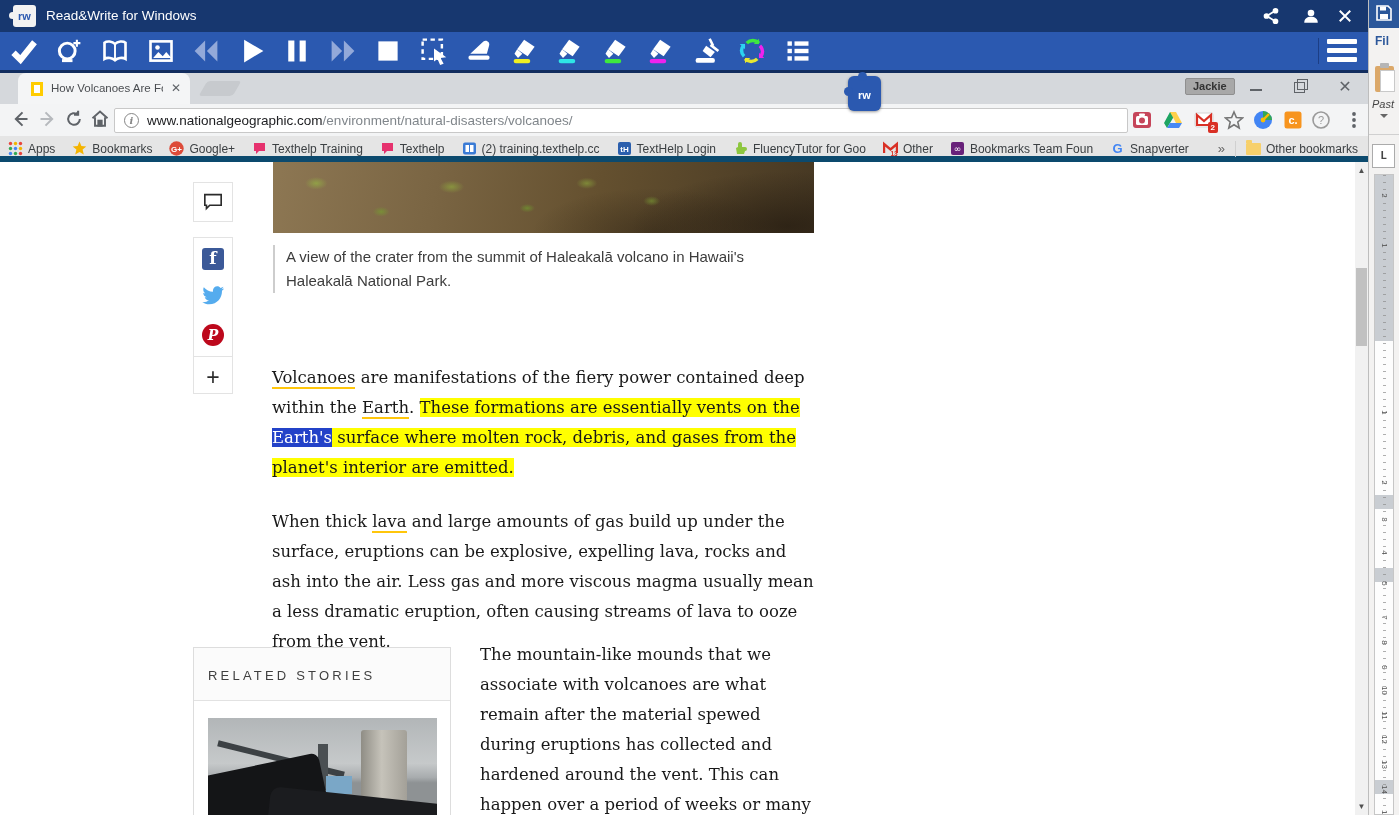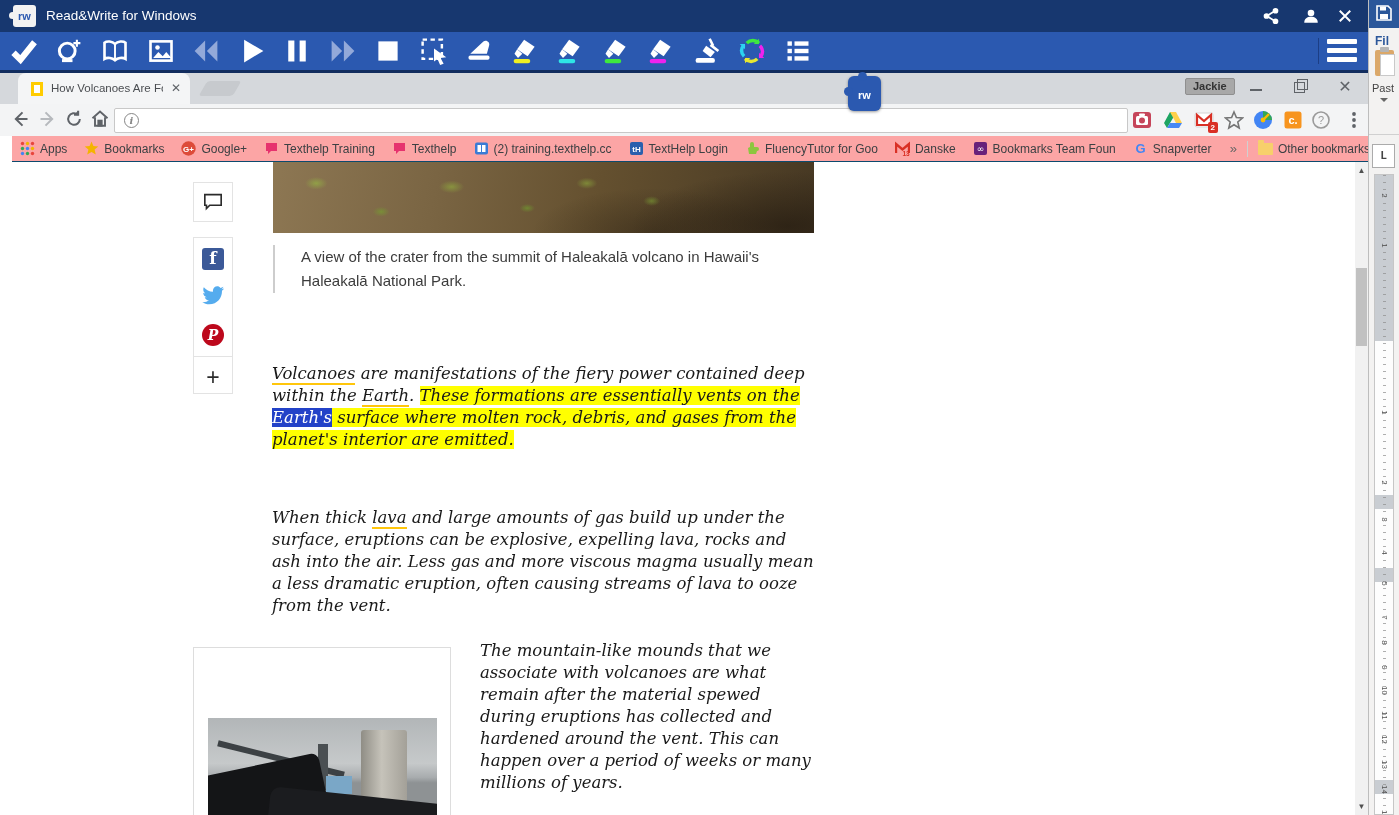--- a/index.html
+++ b/index.html
@@ -46,21 +46,21 @@
   .omnibox { position:absolute; left:114px; top:4px; width:1014px; height:25px; background:#fff; border:1px solid #c8c8c8; border-radius:2px; }
   .omni-info { position:absolute; left:9px; top:4px; width:15px; height:15px; border:1.5px solid #868686; border-radius:50%;
                color:#868686; font:bold 10px "DejaVu Serif",serif; text-align:center; line-height:13px; font-style:italic; }
   .omni-url { position:absolute; left:32px; top:4px; font-size:13.5px; color:#202124; white-space:nowrap; }
   .omni-url .path { color:#80868b; }
   .ext { position:absolute; top:6px; width:20px; height:20px; cursor:pointer; }
   .badge { position:absolute; right:-4px; bottom:-3px; background:#d93025; color:#fff; font:bold 8px "Liberation Sans",sans-serif;
            padding:1px 3px; border-radius:2px; }
 
   
-  .bkbar { position:absolute; left:12px; top:136px; width:1368px; height:26px; background:#fca5a5; border-bottom:1px solid #0c4a6e; }
+  .bkbar { position:absolute; left:0; top:136px; width:1368px; height:26px; background:#e5e5e5; border-bottom:6px solid #0c4a6e; }
   .bk-items { position:absolute; left:8px; top:0; height:25px; display:flex; align-items:center; gap:17px; }
   .bk { display:flex; align-items:center; gap:5px; cursor:pointer; white-space:nowrap; }
   .bk-label { font-size:12px; color:#3c4043; }
   .fav { width:15px; height:15px; flex:none; }
   .bk-right { position:absolute; right:10px; top:0; height:25px; display:flex; align-items:center; gap:10px; }
   .bk-overflow { color:#666; font-size:13px; cursor:pointer; }
   .bk-vsep { width:1px; height:16px; background:#d0d0d0; }
   .folder { width:15px; height:12px; background:#f7d06b; border-radius:1px; position:relative; }
   .folder::before { content:""; position:absolute; left:0; top:-3px; width:6px; height:3px; background:#f7d06b; border-radius:1px 1px 0 0; }
 
@@ -92,26 +92,26 @@
       radial-gradient(16px 9px at 8% 30%, rgba(146,164,70,.9), transparent 70%),
       radial-gradient(12px 7px at 20% 70%, rgba(120,148,52,.85), transparent 70%),
       radial-gradient(18px 9px at 33% 35%, rgba(140,158,62,.8), transparent 70%),
       radial-gradient(11px 6px at 47% 65%, rgba(112,142,48,.85), transparent 70%),
       radial-gradient(15px 8px at 58% 30%, rgba(134,154,58,.75), transparent 70%),
       radial-gradient(12px 7px at 70% 55%, rgba(118,146,50,.7), transparent 70%),
       radial-gradient(200px 70px at 95% 90%, rgba(28,20,12,.6), transparent 78%),
       radial-gradient(160px 60px at 70% 100%, rgba(40,30,18,.45), transparent 75%),
       linear-gradient(100deg,#8d7753 0%,#7a6543 30%,#64502f 60%,#463823 100%); }
 
-  .caption-wrap { position:absolute; left:273px; top:83px; width:541px; border-left:2px solid #cdcdcd; padding-left:26px; }
+  .caption-wrap { position:absolute; left:273px; top:83px; width:541px; border-left:2px solid #cdcdcd; padding-left:11px; }
   .caption { font-size:15px; line-height:24px; color:#3c3c3c; }
   .credit { margin-top:9px; font-size:11.5px; letter-spacing:2.2px; color:#a3a3a3; }
   .credit-link { color:#8a8a8a; border-bottom:2px solid #ffc60b; cursor:pointer; }
 
-  .serif { font-family:"DejaVu Serif",serif; color:#191919; font-size:16.5px; line-height:22px;font-style:italic; }
+  .serif { font-family:"DejaVu Serif",serif; color:#191919; font-size:16.5px; line-height:30px; }
   .p1 { position:absolute; left:272px; top:201px; width:545px; }
   .seg-link { border-bottom:2px solid #ffc60b; cursor:pointer; }
   .seg-hl { background:#ffff00; }
   .seg-sel { background:#2342c8; color:#fff; }
 
   .h2 { position:absolute; left:271px; top:306px; font:bold 19px "Liberation Sans",sans-serif; letter-spacing:6.5px; color:#2e2e2e; }
   .p2 { position:absolute; left:272px; top:345px; width:545px; }
   .p3 { position:absolute; left:480px; top:478px; width:338px; }
 
   .related { position:absolute; left:193px; top:485px; width:258px; height:180px; border:1px solid #ddd; background:#fff; }
@@ -132,21 +132,21 @@
   .vs-up, .vs-down { position:absolute; left:0; width:13px; height:13px; color:#505050; font-size:8px; text-align:center; line-height:13px; cursor:pointer; }
   .vs-up { top:2px; } .vs-down { bottom:2px; }
   .vs-thumb { position:absolute; left:1px; top:106px; width:11px; height:78px; background:#c1c1c1; cursor:pointer; }
 
   
   .word { position:absolute; left:1368px; top:0; width:31px; height:815px; background:#f3f2f1; border-left:1px solid #bdbdbd; }
   .word-title { position:absolute; left:0; top:0; width:31px; height:28px; background:#2b579a; }
   .word-title svg { margin:5px 0 0 7px; }
   .word-file { position:absolute; left:0; top:28px; width:31px; height:26px; color:#2b579a; font:bold 12px "Liberation Sans",sans-serif;
                line-height:26px; padding-left:6px; cursor:pointer; }
-  .paste-btn { position:absolute; left:2px; top:48px; width:29px; height:74px; cursor:pointer; }
+  .paste-btn { position:absolute; left:2px; top:64px; width:29px; height:74px; cursor:pointer;font-style:italic; }
   .clipboard { position:absolute; left:4px; top:2px; width:19px; height:26px; background:#dba869; border-radius:2px; }
   .clipboard::before { content:""; position:absolute; left:5px; top:-3px; width:9px; height:5px; background:#b5b5b5; border-radius:1px; }
   .clipboard::after { content:""; position:absolute; left:5px; top:4px; width:13px; height:20px; background:#fff; border:1px solid #c9c9c9; }
   .paste-label { position:absolute; left:1px; top:34px; font-size:11px; color:#444; }
   .paste-caret { position:absolute; left:9px; top:50px; width:0; height:0; border:4px solid transparent; border-top-color:#666; }
   .word-sep { position:absolute; left:0; top:134px; width:31px; height:1px; background:#d0d0d0; }
   .tabsel { position:absolute; left:3px; top:144px; width:23px; height:24px; background:#fff; border:1px solid #ababab;
             color:#444; font:bold 11px "DejaVu Sans Mono",monospace; text-align:center; line-height:22px; cursor:pointer; }
   .ruler { position:absolute; left:5px; top:174px; width:20px; height:641px; background:#fdfdfd; border:1px solid #c6c6c6; overflow:hidden; }
   .ruler-ticks { position:absolute; left:8px; top:0; width:3px; height:100%;
@@ -345,20 +345,21 @@
           <path d="M17 2 v5 h-5"></path>
         </svg></div>
     <div class="nav-ic" style="left:90px">
       <svg viewBox="0 0 24 24" fill="none" stroke="#5f6368" stroke-width="2.3">
           <path d="M3 11 L12 3 L21 11"></path>
           <path d="M6 10 V20 H18 V10"></path>
           <rect x="10" y="14" width="4" height="6" fill="#5f6368"></rect>
         </svg></div>
     <div class="omnibox">
       <div class="omni-info">i</div>
+      <div class="omni-url"><span>www.nationalgeographic.com</span><span class="path">/environment/natural-disasters/volcanoes/</span></div>
     </div>
     <div class="ext" style="left:1132px">
       <svg viewBox="0 0 20 20">
           <rect x="1" y="2" width="18" height="16" rx="3" fill="#c6455a"></rect>
           <rect x="4" y="6" width="12" height="9" rx="1.5" fill="#fff"></rect>
           <circle cx="10" cy="10.5" r="3" fill="#c6455a"></circle>
           <rect x="7" y="3.5" width="6" height="2.5" rx="1" fill="#fff"></rect>
         </svg></div>
     <div class="ext" style="left:1163px">
       <svg viewBox="0 0 20 20">
@@ -464,21 +465,21 @@
             <path d="M5 6 V3 a2 2 0 0 1 4 0 v3 h3 a2 2 0 0 1 0 4 l-1 3 H4 l-1-6 z" fill="#8dc63f"></path>
           </svg>
         <span class="bk-label">FluencyTutor for Goo</span>
         </div>
       <div class="bk">
         <span class="fav" style="position:relative">
           <svg viewBox="0 0 15 15" style="width:15px;height:15px">
               <path d="M1 12 V3 L7.5 8.5 L14 3 V12" fill="none" stroke="#d93025" stroke-width="2.4"></path>
               <text x="11" y="14.5" font-size="6.5" fill="#d93025" text-anchor="middle" font-family="Liberation Sans" font-weight="bold">13</text>
             </svg></span>
-        <span class="bk-label">Danske</span>
+        <span class="bk-label">Other</span>
         </div>
       <div class="bk">
         <svg class="fav" viewBox="0 0 15 15">
             <rect x="1" y="1" width="13" height="13" rx="2" fill="#68217a"></rect>
             <text x="7.5" y="11" font-size="9" fill="#fff" text-anchor="middle" font-family="DejaVu Sans">∞</text>
           </svg>
         <span class="bk-label">Bookmarks Team Foun</span>
         </div>
       <div class="bk">
         <svg class="fav" viewBox="0 0 15 15">
@@ -522,20 +523,23 @@
     <div class="caption-wrap">
       <div class="caption">A view of the crater from the summit of Haleakalā volcano in Hawaii's Haleakalā National Park.</div>
     </div>
 
     <p class="serif p1"><span class="seg-link">Volcanoes</span><span> are manifestations of the fiery power contained deep within the </span><span class="seg-link">Earth</span><span>. </span><span class="seg-hl">These formations are essentially vents on the </span><span class="seg-sel">Earth's</span><span class="seg-hl"> surface where molten rock, debris, and gases from the planet's interior are emitted.</span></p>
 
 
     <p class="serif p2"><span>When thick </span><span class="seg-link">lava</span><span> and large amounts of gas build up under the surface, eruptions can be explosive, expelling lava, rocks and ash into the air. Less gas and more viscous magma usually mean a less dramatic eruption, often causing streams of lava to ooze from the vent.</span></p>
 
     <div class="related">
+      <div class="related-head">
+        <div class="related-title">RELATED STORIES</div>
+      </div>
       <div class="coal">
         <div class="coal-conveyor"></div>
         <div class="coal-tower"></div>
         <div class="coal-blue"></div>
         <div class="coal-silo"></div>
         <div class="coal-pile1"></div>
         <div class="coal-pile2"></div>
       </div>
     </div>
 

